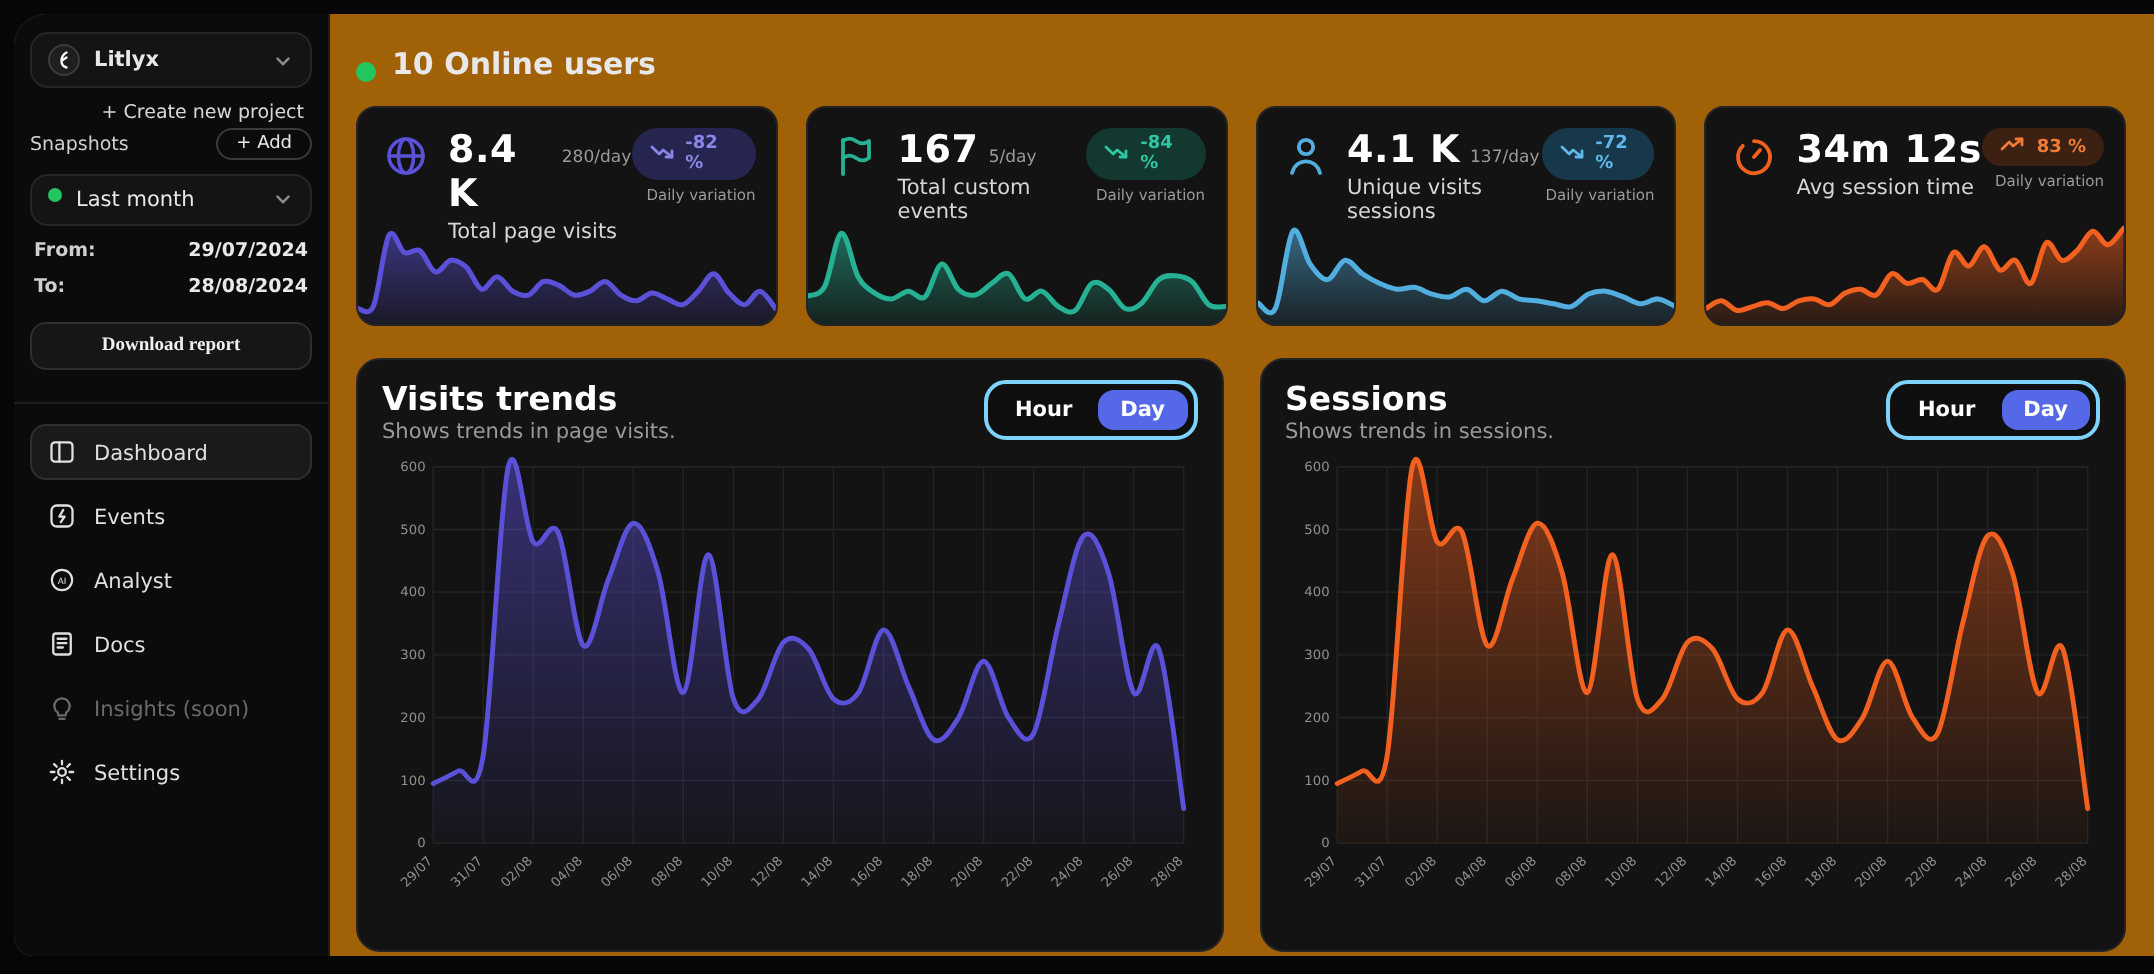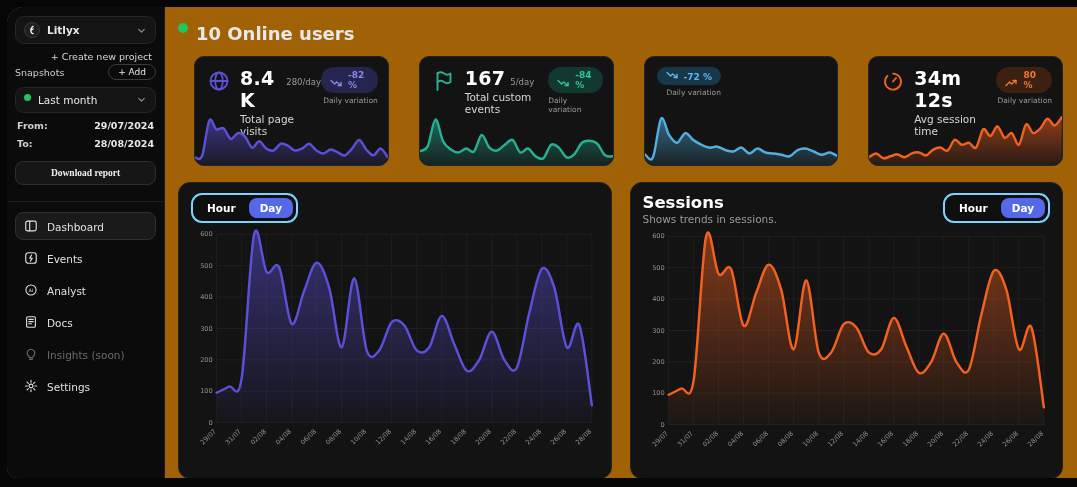--- a/index.html
+++ b/index.html
@@ -22,34 +22,34 @@
   .date-row .lab { color:#cfcfcf; }
   .download-btn { margin-top:12px; background:#161616; border:1px solid #2e2e2e; color:#f0f0f0; border-radius:8px; font-size:9.5px; font-weight:bold; padding:6px 0; width:100%; cursor:pointer; font-family:Liberation Serif, serif; }
   .side-div { height:1px; background:#1d1d1d; margin:16px -8px 10px; }
   .nav-item { display:flex; align-items:flex-end; gap:9px; font-size:10.5px; padding:6px 8px; border-radius:8px; margin-bottom:4px; color:#e0e0e0; border:1px solid transparent; cursor:pointer; }
   .nav-item.active { background:#1a1a1a; border-color:#2f2f2f; }
   .nav-item.disabled { color:#6a6a6a; }
   .nav-item .nicon { display:flex; color:inherit; }
 
   
   .main { flex:1; padding:10px 14px 0 13px; overflow:hidden; }
-  .online-row { display:flex; align-items:flex-start; gap:8px; font-size:18px; font-weight:bold; padding:6px 0 12px; }
+  .online-row { display:flex; align-items:flex-end; gap:8px; font-size:15px; font-weight:bold; padding:6px 0 12px; }
   .online-dot { width:10px; height:10px; border-radius:50%; background:#22c55e; }
 
   .cards { display:grid; grid-template-columns:repeat(4,1fr); gap:14px; }
-  .stat-card { position:relative; height:110px; background:#131313; border:1px solid #242424; border-radius:10px; overflow:hidden;margin-left:16px; }
+  .stat-card { position:relative; height:110px; background:#131313; border:1px solid #242424; border-radius:10px; overflow:hidden; }
   .stat-top { display:flex; justify-content:space-between; padding:10px 10px 0 12px; }
   .stat-left { display:flex; gap:9px; }
   .stat-icon { width:24px; height:24px; display:flex; margin-top:2px; }
   .value-row { display:flex; align-items:baseline; gap:5px; }
   .stat-value { font-size:19px; font-weight:bold; color:#fff; letter-spacing:.3px; }
   .per-day { font-size:8.5px; color:#9a9a9a; }
   .stat-label { font-size:10.5px; color:#d6d6d6; margin-top:2px; }
   .stat-right { display:flex; flex-direction:column; align-items:flex-end; gap:3px; }
-  .badge { display:flex; align-items:flex-end; gap:5px; font-size:9px; font-weight:bold; border-radius:999px; padding:3px 9px; }
+  .badge { display:flex; align-items:center; gap:5px; font-size:9px; font-weight:bold; border-radius:999px; padding:3px 9px; }
   .badge-caption { font-size:7.5px; color:#9a9a9a; }
   .spark { position:absolute; left:0; right:0; bottom:0; height:56px; }
   .spark svg { width:100%; height:100%; display:block; }
 
   .charts { display:grid; grid-template-columns:1fr 1fr; gap:18px; margin-top:16px; }
   .chart-card { background:#131313; border:1px solid #242424; border-radius:12px; padding:10px 12px 4px; height:297px; }
   .chart-head { display:flex; justify-content:space-between; align-items:flex-start; }
   .chart-title { font-size:16.5px; font-weight:bold; color:#fff; }
   .chart-sub { font-size:10.5px; color:#9a9a9a; margin-top:1px; }
   .toggle { display:flex; align-items:center; gap:2px; border:2px solid #7dd3fc; border-radius:11px; padding:3px; background:#0f0f0f; }
@@ -243,20 +243,35 @@
                   <stop offset="1" stop-color="#27b194" stop-opacity="0.1"></stop>
                 </linearGradient>
               </defs>
               <path d="M0.0,43.5C1.4,42.7,5.7,43.9,8.5,38.5C11.3,33.1,14.1,11.8,17.0,11.0C19.8,10.2,22.6,28.3,25.4,33.5C28.3,38.7,31.1,40.1,33.9,42.0C36.7,43.9,39.6,45.2,42.4,45.0C45.2,44.8,48.1,41.2,50.9,41.0C53.7,40.8,56.5,46.3,59.4,44.0C62.2,41.7,65.0,27.7,67.8,27.0C70.7,26.3,73.5,37.3,76.3,40.0C79.1,42.7,82.0,43.5,84.8,43.0C87.6,42.5,90.5,38.8,93.3,37.0C96.1,35.2,98.9,30.7,101.8,32.0C104.6,33.3,107.4,43.5,110.2,45.0C113.1,46.5,115.9,40.3,118.7,41.0C121.5,41.7,124.4,47.3,127.2,49.0C130.0,50.7,132.9,53.0,135.7,51.0C138.5,49.0,141.3,38.8,144.2,37.0C147.0,35.2,149.8,37.8,152.6,40.0C155.5,42.2,158.3,48.8,161.1,50.0C163.9,51.2,166.8,49.5,169.6,47.0C172.4,44.5,175.3,37.3,178.1,35.0C180.9,32.7,183.7,32.8,186.6,33.0C189.4,33.2,192.2,33.5,195.0,36.0C197.9,38.5,200.7,45.8,203.5,48.0C206.3,50.2,210.6,48.8,212.0,49.0L212,58L0,58Z" fill="url(#sg1)"></path>
               <path d="M0.0,43.5C1.4,42.7,5.7,43.9,8.5,38.5C11.3,33.1,14.1,11.8,17.0,11.0C19.8,10.2,22.6,28.3,25.4,33.5C28.3,38.7,31.1,40.1,33.9,42.0C36.7,43.9,39.6,45.2,42.4,45.0C45.2,44.8,48.1,41.2,50.9,41.0C53.7,40.8,56.5,46.3,59.4,44.0C62.2,41.7,65.0,27.7,67.8,27.0C70.7,26.3,73.5,37.3,76.3,40.0C79.1,42.7,82.0,43.5,84.8,43.0C87.6,42.5,90.5,38.8,93.3,37.0C96.1,35.2,98.9,30.7,101.8,32.0C104.6,33.3,107.4,43.5,110.2,45.0C113.1,46.5,115.9,40.3,118.7,41.0C121.5,41.7,124.4,47.3,127.2,49.0C130.0,50.7,132.9,53.0,135.7,51.0C138.5,49.0,141.3,38.8,144.2,37.0C147.0,35.2,149.8,37.8,152.6,40.0C155.5,42.2,158.3,48.8,161.1,50.0C163.9,51.2,166.8,49.5,169.6,47.0C172.4,44.5,175.3,37.3,178.1,35.0C180.9,32.7,183.7,32.8,186.6,33.0C189.4,33.2,192.2,33.5,195.0,36.0C197.9,38.5,200.7,45.8,203.5,48.0C206.3,50.2,210.6,48.8,212.0,49.0" fill="none" stroke="#27b194" stroke-width="2.6" stroke-linejoin="round" stroke-linecap="round"></path>
             </svg>
           </div>
         </div>
         <div class="stat-card">
           <div class="stat-top">
+            <div class="stat-left">
+              <span class="stat-icon" style="color: rgb(82, 174, 222);">
+                <svg width="24" height="24" viewBox="0 0 24 24" fill="none" stroke="currentColor" stroke-width="1.9" stroke-linecap="round">
+                  <circle cx="12" cy="7.5" r="3.6"></circle>
+                  <path d="M5 20.5c1.2-4.2 4.2-5.8 7-5.8s5.8 1.6 7 5.8"></path>
+                </svg>
+              </span>
+              <div>
+                <div class="value-row">
+                  <span class="stat-value">4.1 K</span>
+                  <span class="per-day">137/day</span>
+                </div>
+                <div class="stat-label">Unique visits sessions</div>
+              </div>
+            </div>
             <div class="stat-right">
               <div class="badge" style="background: rgb(23, 55, 74); color: rgb(95, 184, 234);">
                 <span><svg width="13" height="10" viewBox="0 0 13 10" fill="none" stroke="currentColor" stroke-width="1.4" stroke-linecap="round" stroke-linejoin="round">
                     <path d="M1 2.5 4.6 6l2-2L11 7.5"></path>
                     <path d="M8 7.5h3v-3"></path>
                   </svg></span>
                 <span>-72 %</span>
               </div>
               <div class="badge-caption">Daily variation</div>
             </div>
@@ -289,21 +304,21 @@
                 </div>
                 <div class="stat-label">Avg session time</div>
               </div>
             </div>
             <div class="stat-right">
               <div class="badge" style="background: rgb(60, 33, 19); color: rgb(240, 122, 54);">
                 <span><svg width="13" height="10" viewBox="0 0 13 10" fill="none" stroke="currentColor" stroke-width="1.4" stroke-linecap="round" stroke-linejoin="round">
                     <path d="M1 7.5 4.6 4l2 2L11 2.5"></path>
                     <path d="M8 2.5h3v3"></path>
                   </svg></span>
-                <span>80 %</span>
+                <span>83 %</span>
               </div>
               <div class="badge-caption">Daily variation</div>
             </div>
           </div>
           <div class="spark">
             <svg viewBox="0 0 212 58" preserveAspectRatio="none">
               <defs>
                 <linearGradient id="sg3" x1="0" y1="0" x2="0" y2="1">
                   <stop offset="0" stop-color="#f2611f" stop-opacity="0.55"></stop>
                   <stop offset="1" stop-color="#f2611f" stop-opacity="0.1"></stop>
@@ -311,20 +326,24 @@
               </defs>
               <path d="M0.0,50.0C1.3,49.3,5.2,45.8,7.9,46.0C10.5,46.2,13.1,50.5,15.7,51.0C18.3,51.5,20.9,49.7,23.6,49.0C26.2,48.3,28.8,46.8,31.4,47.0C34.0,47.2,36.6,50.2,39.3,50.0C41.9,49.8,44.5,46.8,47.1,46.0C49.7,45.2,52.3,44.7,55.0,45.0C57.6,45.3,60.2,48.5,62.8,48.0C65.4,47.5,68.0,43.3,70.7,42.0C73.3,40.7,75.9,39.8,78.5,40.0C81.1,40.2,83.8,44.3,86.4,43.0C89.0,41.7,91.6,33.0,94.2,32.0C96.8,31.0,99.5,36.5,102.1,37.0C104.7,37.5,107.3,34.5,109.9,35.0C112.5,35.5,115.2,42.3,117.8,40.0C120.4,37.7,123.0,23.0,125.6,21.0C128.2,19.0,130.9,28.5,133.5,28.0C136.1,27.5,138.7,17.7,141.3,18.0C144.0,18.3,146.6,28.8,149.2,30.0C151.8,31.2,154.4,23.8,157.0,25.0C159.7,26.2,162.3,38.5,164.9,37.0C167.5,35.5,170.1,18.0,172.7,16.0C175.4,14.0,178.0,24.3,180.6,25.0C183.2,25.7,185.8,22.5,188.4,20.0C191.1,17.5,193.7,10.5,196.3,10.0C198.9,9.5,201.5,17.3,204.1,17.0C206.8,16.8,210.7,9.9,212.0,8.5L212,58L0,58Z" fill="url(#sg3)"></path>
               <path d="M0.0,50.0C1.3,49.3,5.2,45.8,7.9,46.0C10.5,46.2,13.1,50.5,15.7,51.0C18.3,51.5,20.9,49.7,23.6,49.0C26.2,48.3,28.8,46.8,31.4,47.0C34.0,47.2,36.6,50.2,39.3,50.0C41.9,49.8,44.5,46.8,47.1,46.0C49.7,45.2,52.3,44.7,55.0,45.0C57.6,45.3,60.2,48.5,62.8,48.0C65.4,47.5,68.0,43.3,70.7,42.0C73.3,40.7,75.9,39.8,78.5,40.0C81.1,40.2,83.8,44.3,86.4,43.0C89.0,41.7,91.6,33.0,94.2,32.0C96.8,31.0,99.5,36.5,102.1,37.0C104.7,37.5,107.3,34.5,109.9,35.0C112.5,35.5,115.2,42.3,117.8,40.0C120.4,37.7,123.0,23.0,125.6,21.0C128.2,19.0,130.9,28.5,133.5,28.0C136.1,27.5,138.7,17.7,141.3,18.0C144.0,18.3,146.6,28.8,149.2,30.0C151.8,31.2,154.4,23.8,157.0,25.0C159.7,26.2,162.3,38.5,164.9,37.0C167.5,35.5,170.1,18.0,172.7,16.0C175.4,14.0,178.0,24.3,180.6,25.0C183.2,25.7,185.8,22.5,188.4,20.0C191.1,17.5,193.7,10.5,196.3,10.0C198.9,9.5,201.5,17.3,204.1,17.0C206.8,16.8,210.7,9.9,212.0,8.5" fill="none" stroke="#f2611f" stroke-width="2.6" stroke-linejoin="round" stroke-linecap="round"></path>
             </svg>
           </div>
         </div>
       </div>
     <div id="charts" class="charts">
         <div class="chart-card">
           <div class="chart-head">
+            <div>
+              <div class="chart-title">Visits trends</div>
+              <div class="chart-sub">Shows trends in page visits.</div>
+            </div>
             <div class="toggle">
               <div class="tg">Hour</div>
               <div class="tg sel">Day</div>
             </div>
           </div>
           <div class="chart-body">
             <svg viewBox="0 0 430 258" preserveAspectRatio="none">
               <defs>
                 <linearGradient id="cg0" x1="0" y1="0" x2="0" y2="1">
                   <stop offset="0" stop-color="#5b51d8" stop-opacity="0.5"></stop>

